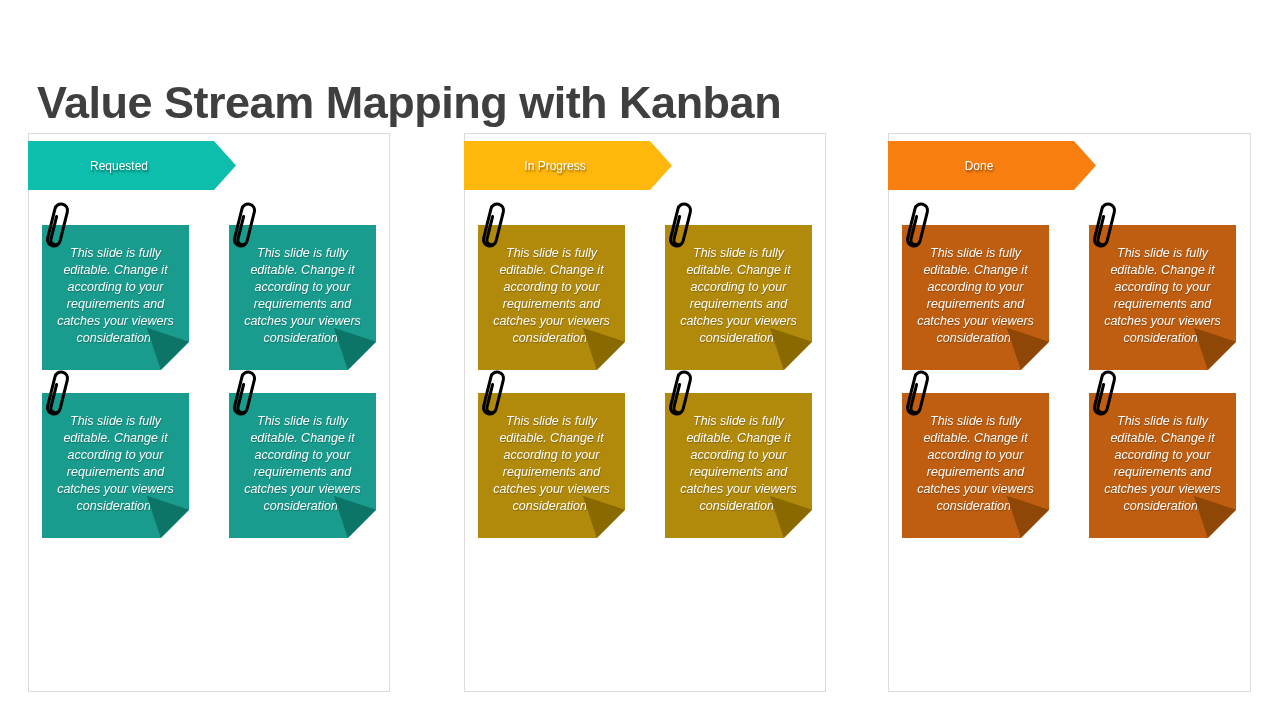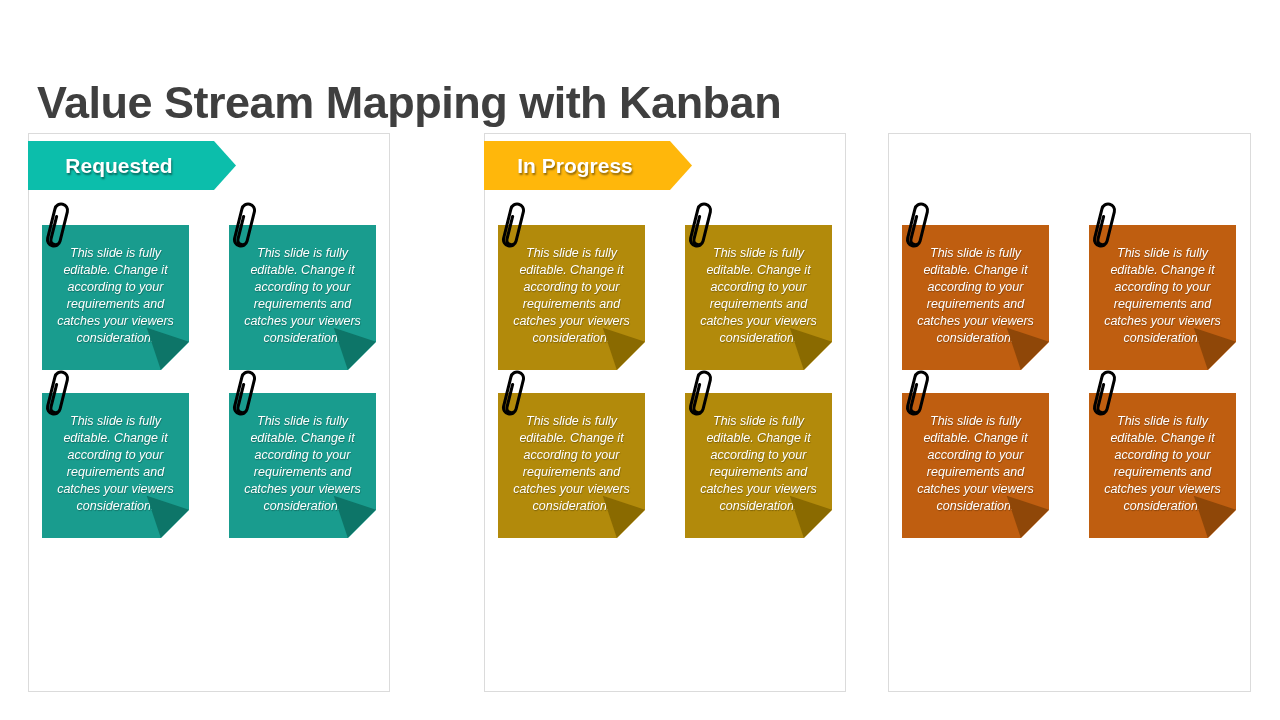--- a/index.html
+++ b/index.html
@@ -22,39 +22,39 @@
   }
 
   .kanban-column {
     position: absolute;
     top: 133px;
     width: 360px; height: 557px;
     border: 1px solid var(--border-color, #dbdbdb);
     background: #fff;
   }
   .col-1 { left: 28px; }
-  .col-2 { left: 484px; }
+  .col-2 { left: 464px; }
   .col-3 { left: 888px; width: 361px; }
 
   .column-banner {
     position: absolute;
     left: -1px; top: 7px;
     width: 208px; height: 49px;
     background: var(--header, #999);
     clip-path: polygon(0 0, calc(100% - 22px) 0, 100% 50%, calc(100% - 22px) 100%, 0 100%);
     display: flex;
     align-items: center;
     justify-content: center;
     padding-right: 26px;
     box-sizing: border-box;
   }
   .column-banner span {
     color: #fff;
-    font-size: 21px;
-    font-weight: 700;
+    font-size: 12px;
+    font-weight: 400;
     text-shadow: 1px 1.5px 2px rgba(0,0,0,0.45);
     white-space: nowrap;
   }
 
   .note-wrap {
     position: absolute;
     width: 147px; height: 145px;
   }
   .pos-a1 { left: 13px;  top: 91px;  }
   .pos-a2 { left: 200px; top: 91px;  }
@@ -191,20 +191,23 @@
           <path d="M18 35 a5.5 5.5 0 0 1 -11 0 V9 a5.5 5.5 0 0 1 11 0 v26 a4 4 0 0 1 -8 0 V15" fill="none" stroke="currentColor" stroke-width="2.6" stroke-linecap="round"></path>
         </svg>
       </span>
     <div class="note-card">
       <div class="note-text">This slide is fully editable. Change it according to your requirements and catches your viewers consideration.</div>
     </div>
   </div>
 </div>
 
 <div class="kanban-column col-3" style="--header: #F97E10; --note: #BF5E10; --fold: #8F4708;">
+  <div class="column-banner">
+    <span>Done</span>
+  </div>
   <div class="note-wrap pos-a1">
     <span class="paperclip">
         <svg viewBox="0 0 25 44">
           <path d="M18 35 a5.5 5.5 0 0 1 -11 0 V9 a5.5 5.5 0 0 1 11 0 v26 a4 4 0 0 1 -8 0 V15" fill="none" stroke="currentColor" stroke-width="2.6" stroke-linecap="round"></path>
         </svg>
       </span>
     <div class="note-card">
       <div class="note-text">This slide is fully editable. Change it according to your requirements and catches your viewers consideration.</div>
     </div>
   </div>

